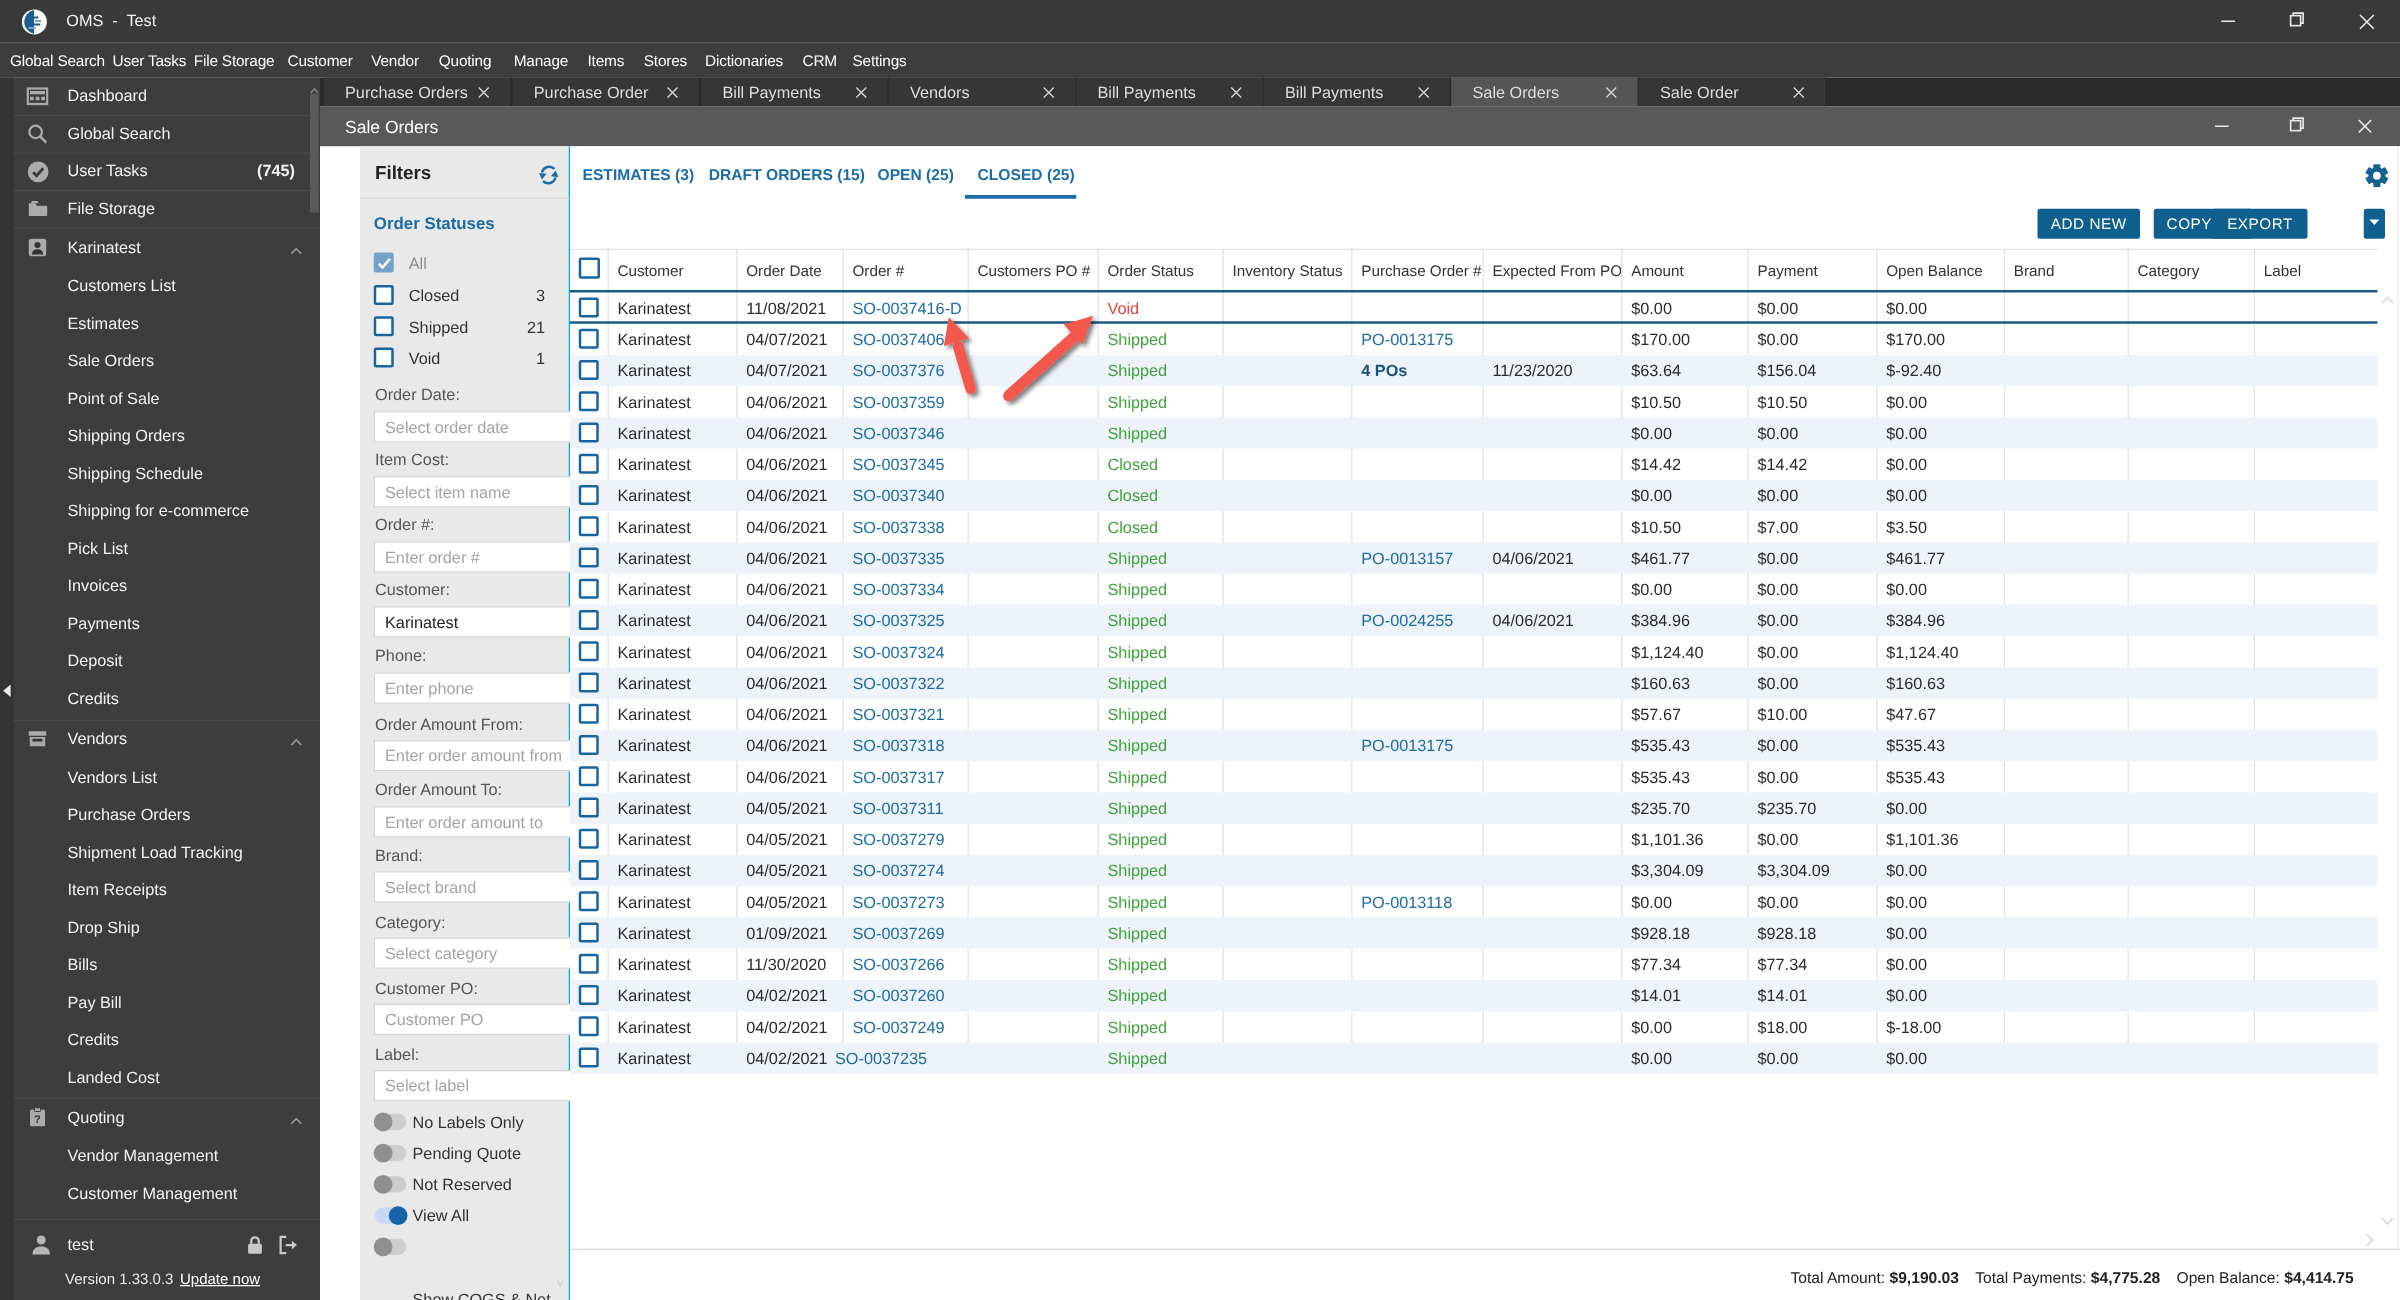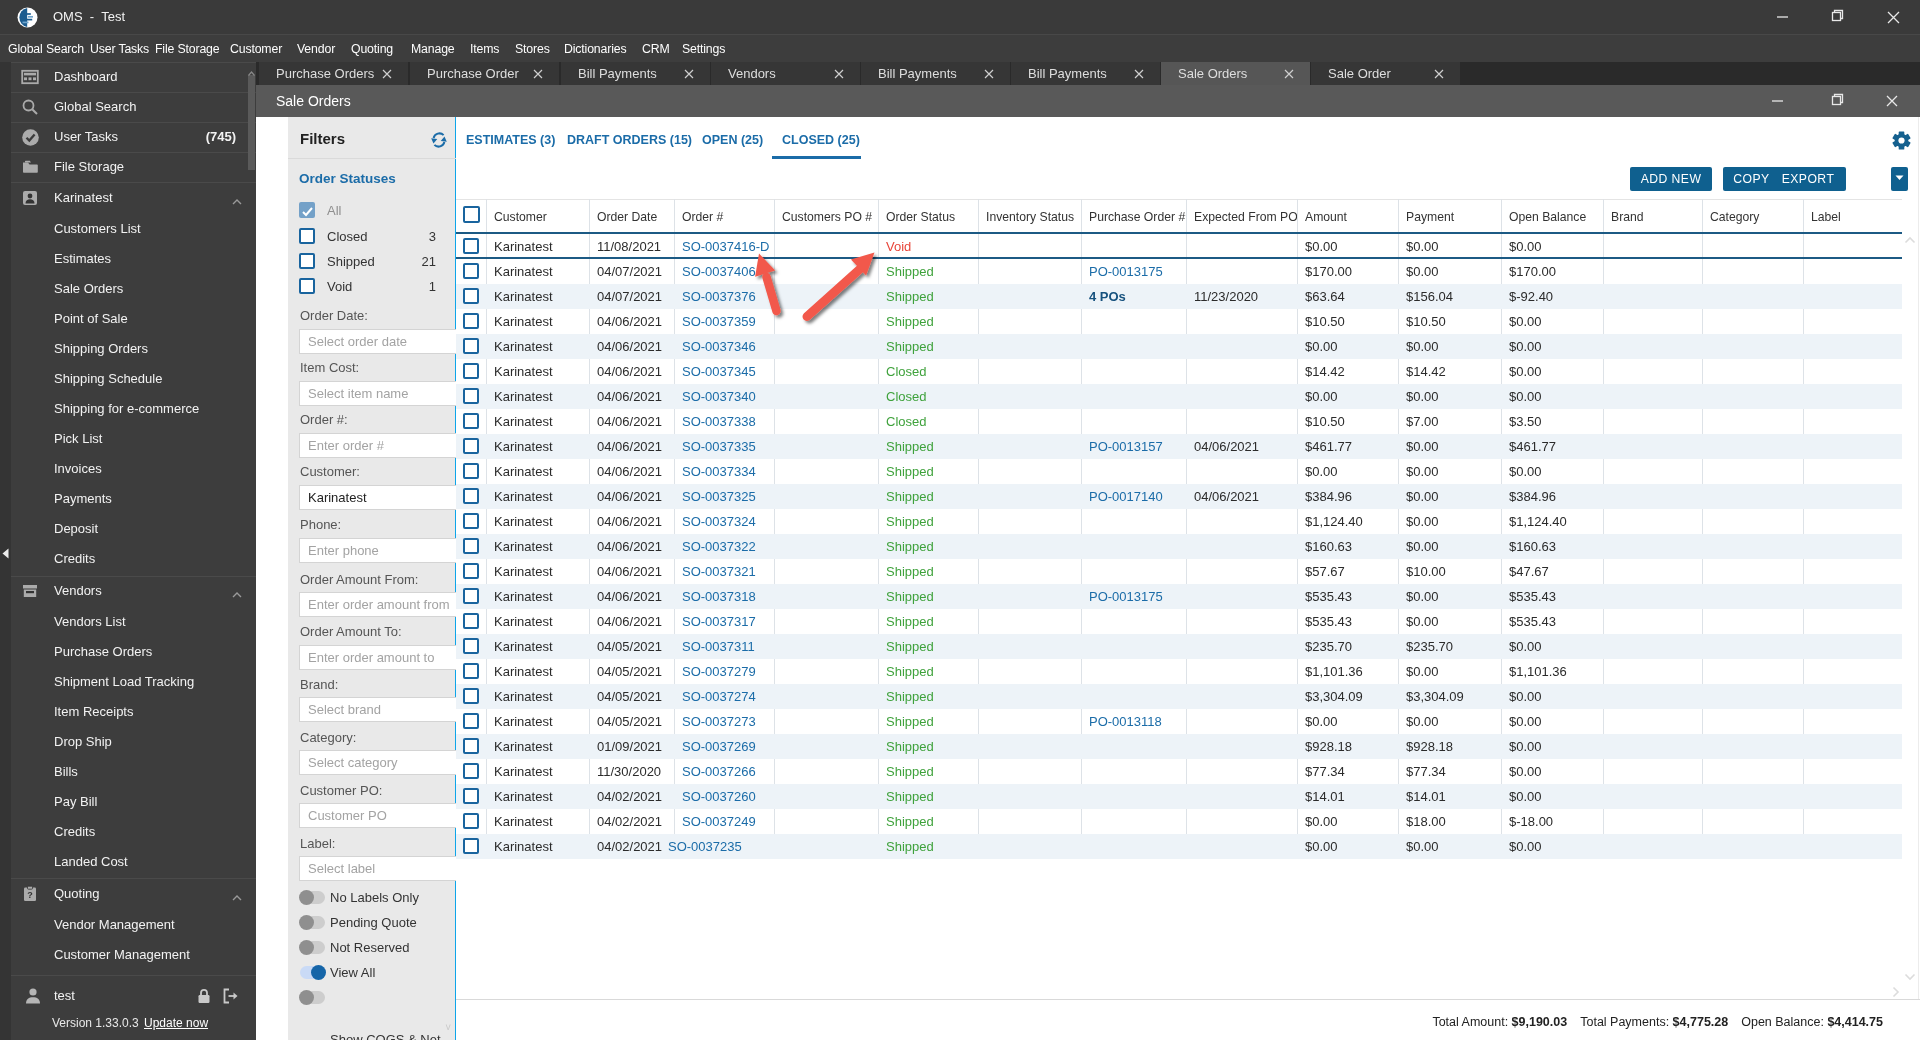--- a/index.html
+++ b/index.html
@@ -608,21 +608,21 @@
         <div class="c " style="left:1347px;width:99px"></div>
       </div>
 <div class="row stripe" style="top:367px">
         <div class="cb" style="left:7px;top:4px"></div>
         <div class="c " style="left:30px;width:103px">Karinatest</div>
         <div class="c " style="left:133px;width:85px">04/06/2021</div>
         <div class="c " style="left:218px;width:100px"><span class="link">SO-0037325</span></div>
         <div class="c " style="left:318px;width:104px"></div>
         <div class="c " style="left:422px;width:100px"><span class="green">Shipped</span></div>
         <div class="c " style="left:522px;width:103px"></div>
-        <div class="c " style="left:625px;width:105px"><span class="link">PO-0017140</span></div>
+        <div class="c " style="left:625px;width:105px"><span class="link">PO-0024255</span></div>
         <div class="c " style="left:730px;width:111px">04/06/2021</div>
         <div class="c " style="left:841px;width:101px">$384.96</div>
         <div class="c " style="left:942px;width:103px">$0.00</div>
         <div class="c " style="left:1045px;width:102px">$384.96</div>
         <div class="c " style="left:1147px;width:99px"></div>
         <div class="c " style="left:1246px;width:101px"></div>
         <div class="c " style="left:1347px;width:99px"></div>
       </div>
 <div class="row " style="top:392px">
         <div class="cb" style="left:7px;top:4px"></div>

